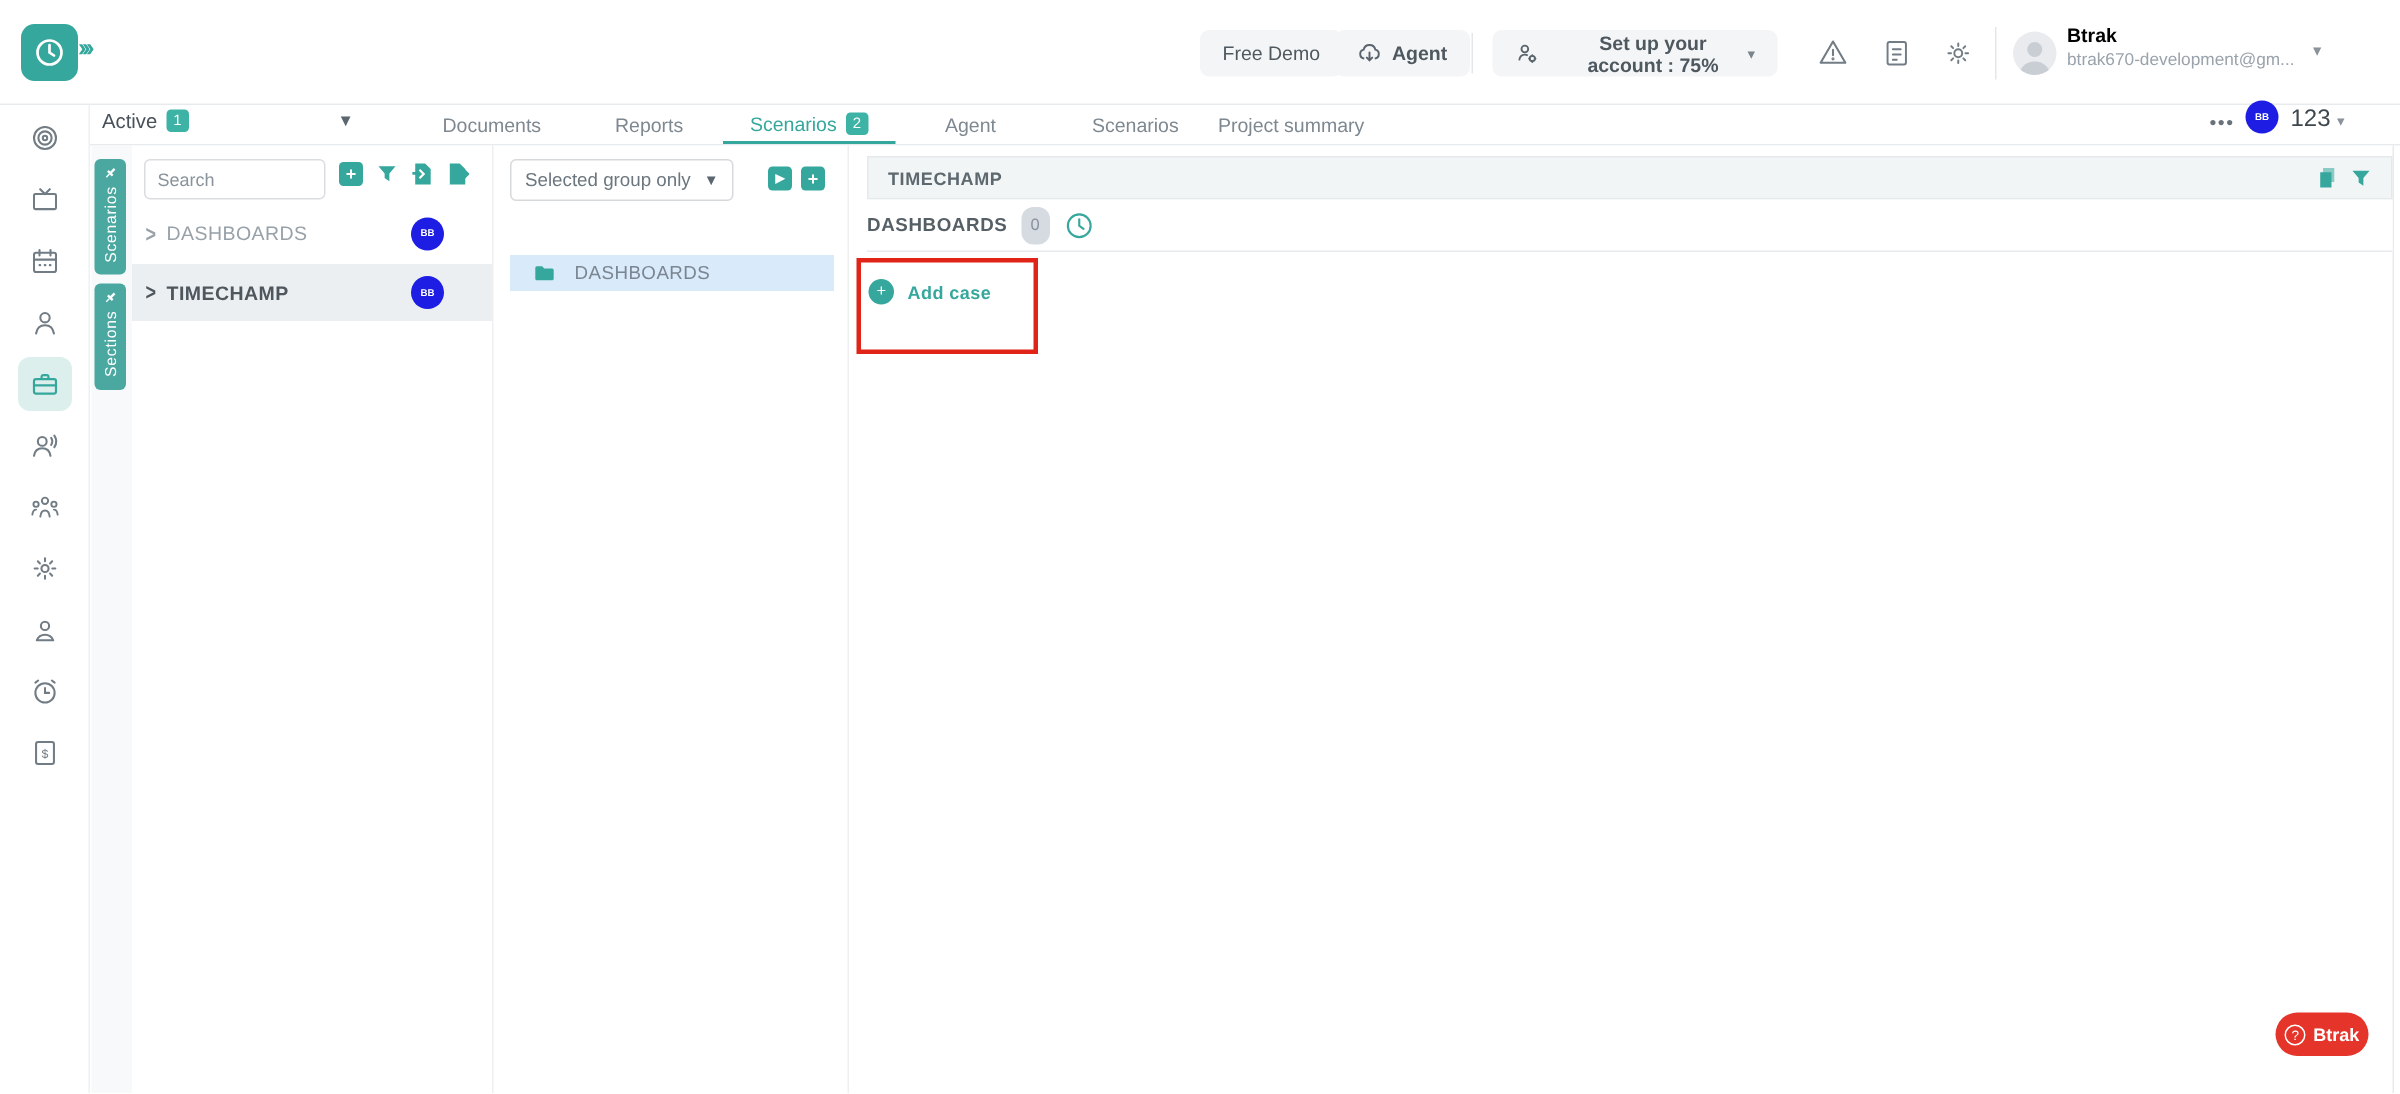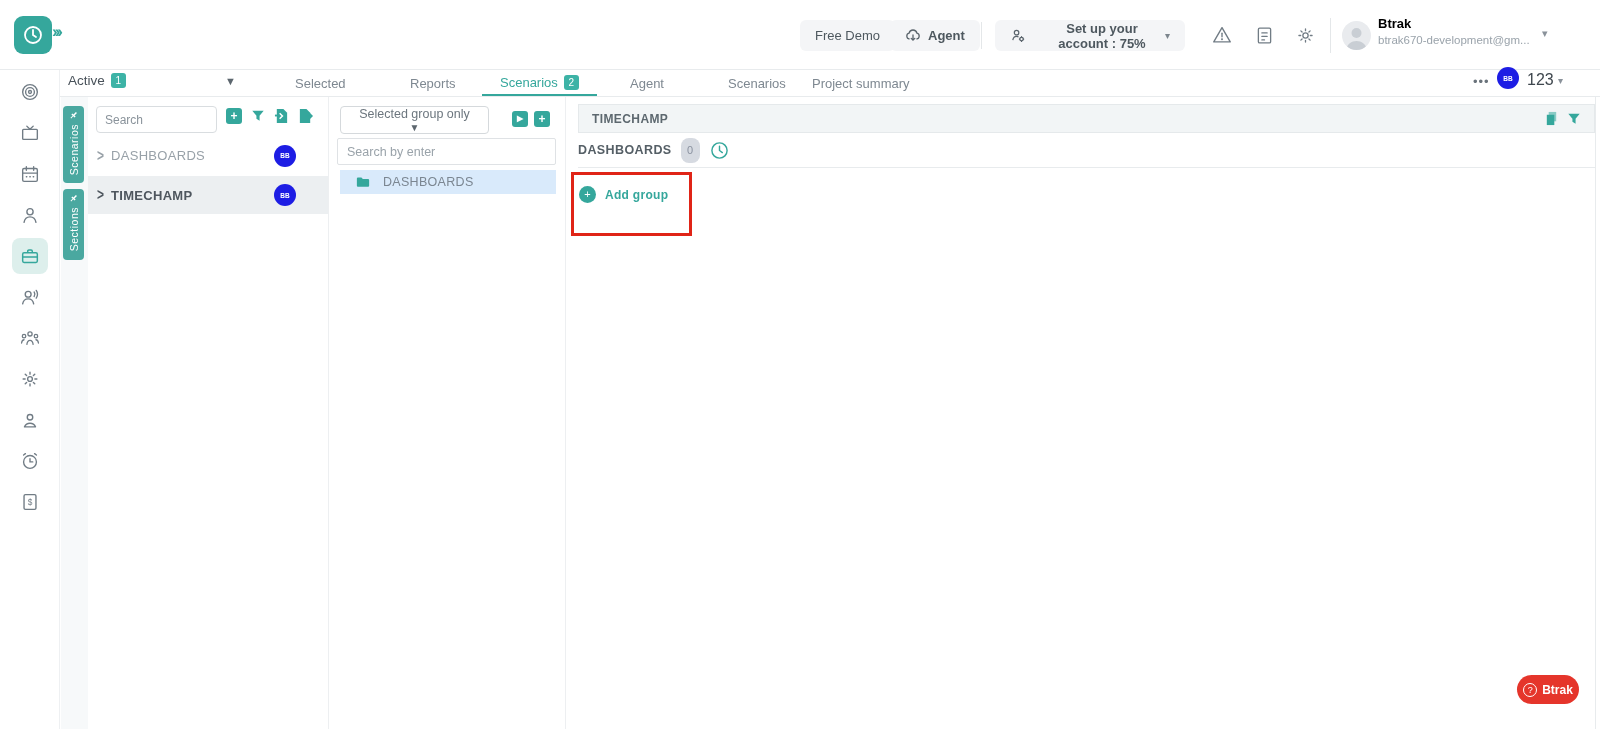--- a/index.html
+++ b/index.html
@@ -58,21 +58,21 @@
   .treerow{position:absolute;left:0;width:240px;height:31px;display:flex;align-items:center;cursor:pointer;}
   .treerow .chev{margin-left:9px;color:#98a1a8;font-size:12px;font-weight:bold;transform:scaleY(1.3);}
   .treerow .tlabel{margin-left:7px;font-size:13px;color:#98a1a8;letter-spacing:.3px;}
   .treerow.selected{background:#eceff1;height:38px;}
   .treerow.selected .chev{color:#4e565e;}
   .treerow.selected .tlabel{color:#4e565e;font-weight:bold;}
   .treerow .bluebadge{position:absolute;right:32px;}
 
   
   .mpanel{position:absolute;left:330px;top:97px;width:236px;height:632px;background:#fff;border-right:1px solid #edeff1;}
-  .gselect{position:absolute;left:10px;top:9px;width:149px;height:28px;border:1px solid #d5d9dc;border-radius:4px;display:flex;align-items:center;justify-content:space-between;padding:0 9px;font-size:12.5px;color:#6c767e;cursor:pointer;background:#fff;flex-direction:column;}
+  .gselect{position:absolute;left:10px;top:9px;width:149px;height:28px;border:1px solid #d5d9dc;border-radius:4px;display:flex;align-items:center;justify-content:space-between;padding:0 9px;font-size:12.5px;color:#6c767e;cursor:pointer;background:#fff;}
   .gselect .caret{color:#5c666e;font-size:10px;}
   .mp-btns{position:absolute;left:182px;top:14px;display:flex;gap:6px;}
   .search2{position:absolute;left:7px;top:41px;width:219px;height:27px;border:1px solid #dfe2e5;border-radius:2px;font-size:12.5px;color:#5a646c;padding:0 9px;outline:none;}
   .search2::placeholder{color:#9aa3aa;}
   .folderrow{position:absolute;left:10px;top:73px;width:216px;height:24px;background:#d9eafb;display:flex;align-items:center;cursor:pointer;}
   .folderrow .flabel{margin-left:13px;font-size:12.5px;color:#7b8691;letter-spacing:.3px;}
 
   
   .main{position:absolute;left:566px;top:97px;width:1030px;height:632px;background:#fff;border-right:1px solid #e8ebed;}
   .mainbar{position:absolute;left:12px;top:7px;right:0;height:29px;background:#f2f5f6;border:1px solid #e5e9eb;display:flex;align-items:center;justify-content:space-between;padding:0 13px;}
@@ -169,21 +169,21 @@
   </div>
 
   <div class="tabbar">
     <div class="activefilter">
       <span class="lbl">Active</span>
       <span class="tile-badge">1</span>
     </div>
     <div class="afcaret">▼</div>
 
     <div class="tab" style="left:235px;">
-      <span>Selected</span>
+      <span>Documents</span>
     </div>
     <div class="tab" style="left:350px;">
       <span>Reports</span>
     </div>
     <div class="tab active" style="left:422px;">
       <span>Scenarios</span>
       <span class="tile-badge">2</span>
     </div>
     <div class="tab" style="left:570px;">
       <span>Agent</span>
@@ -370,21 +370,20 @@
       <span class="caret">▼</span>
     </div>
     <div class="mp-btns">
       <button class="tealbtn">
           <span style="font-size:8px;">▶</span>
         </button>
       <button class="tealbtn">
           <span>+</span>
         </button>
     </div>
-    <input class="search2" placeholder="Search by enter" style="">
     <div class="folderrow">
       <span style="margin-left:16px;">
         <svg width="14" height="12" viewBox="0 0 16 13" fill="#35a79c">
             <path d="M1 2.5A1.2 1.2 0 0 1 2.2 1.3h4L7.8 3h6A1.2 1.2 0 0 1 15 4.2v6.6A1.2 1.2 0 0 1 13.8 12H2.2A1.2 1.2 0 0 1 1 10.8Z"></path>
           </svg>
       </span>
       <span class="flabel">DASHBOARDS</span>
     </div>
   </div>
 
@@ -411,21 +410,21 @@
       <span style="margin-left:10px;cursor:pointer;">
         <svg width="19" height="19" viewBox="0 0 20 20" fill="none" stroke="#35a79c" stroke-width="1.5">
           <circle cx="10" cy="10" r="8"></circle>
             <path d="M10 5.5V10l3 2.2" stroke-linecap="round"></path>
         </svg>
       </span>
     </div>
     <div class="redbox"></div>
     <div class="addcase">
       <span class="pluscirc">+</span>
-      <span class="aclabel">Add group</span>
+      <span class="aclabel">Add case</span>
     </div>
   </div>
 
   <button class="helpbtn">
     <span class="qcirc">?</span>
     <span class="hlabel">Btrak</span>
   </button>
 
 </div>
 

